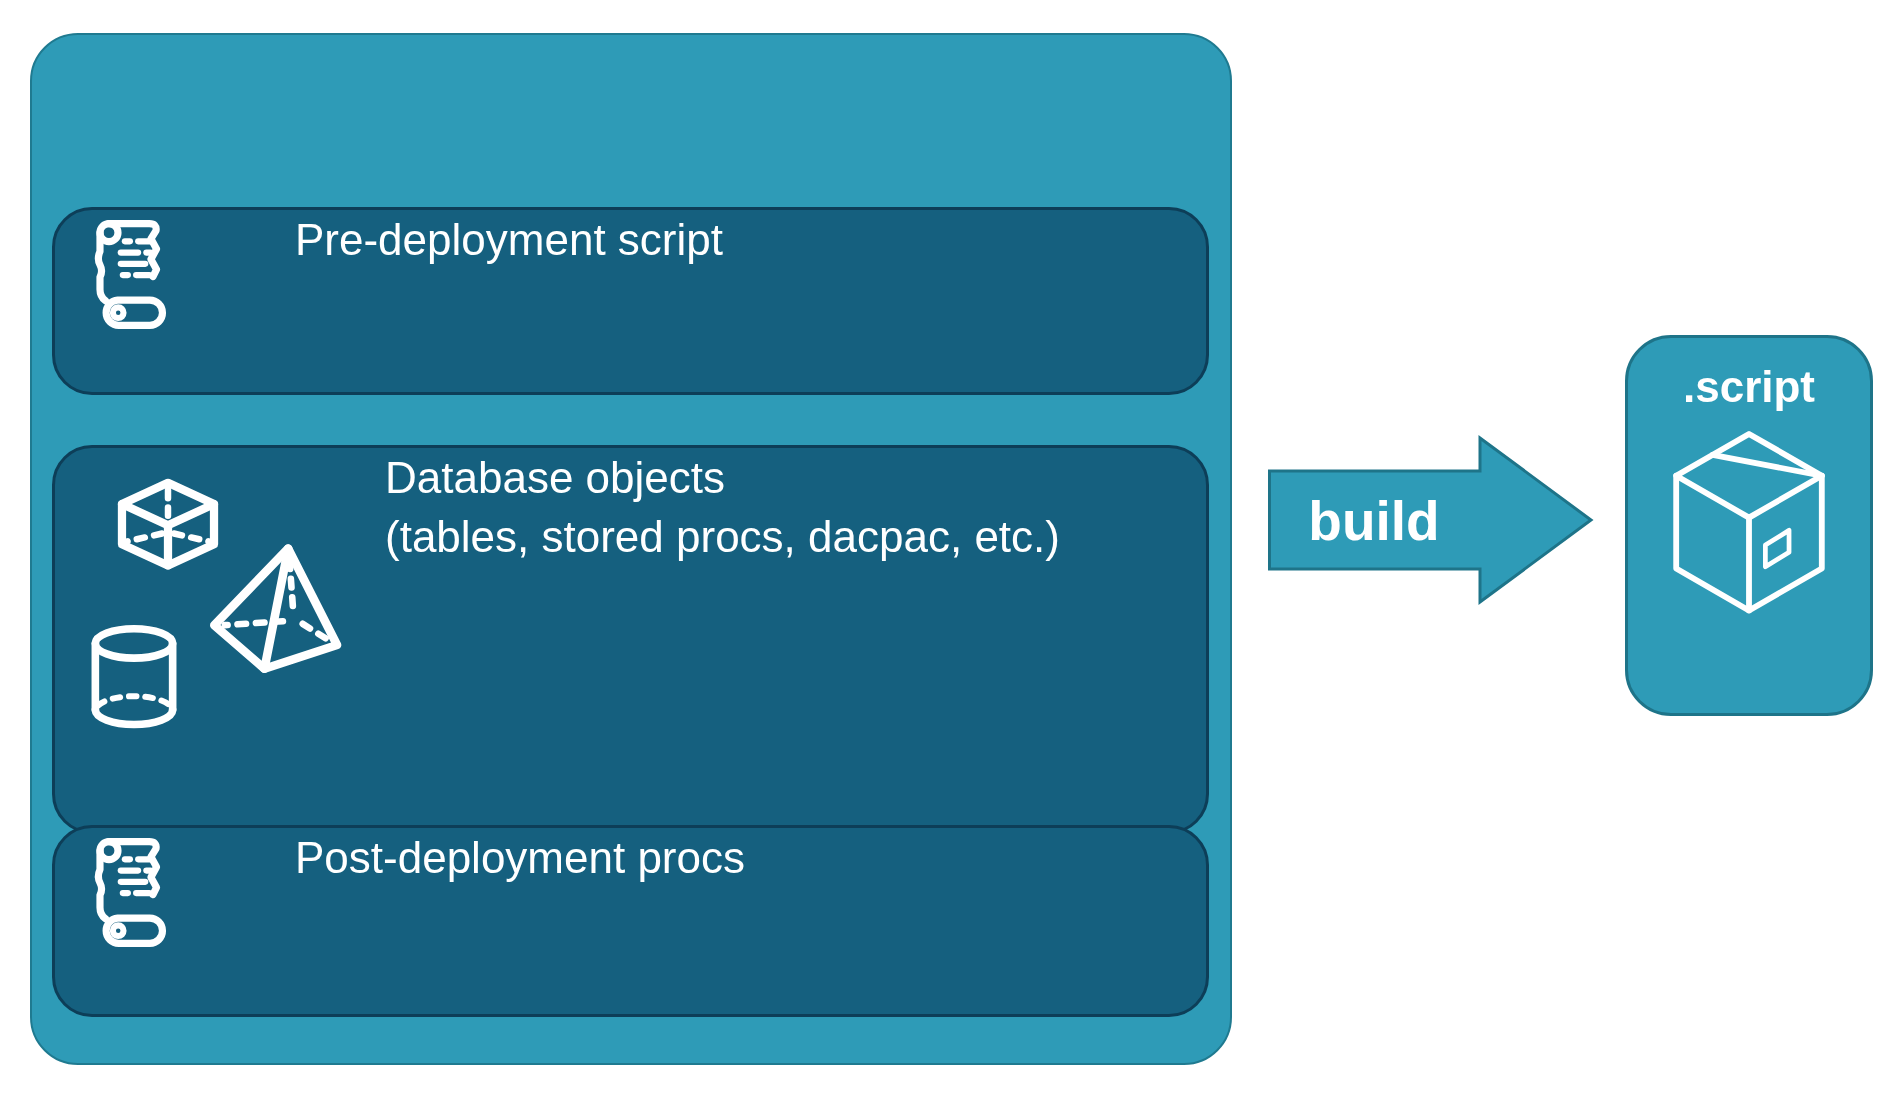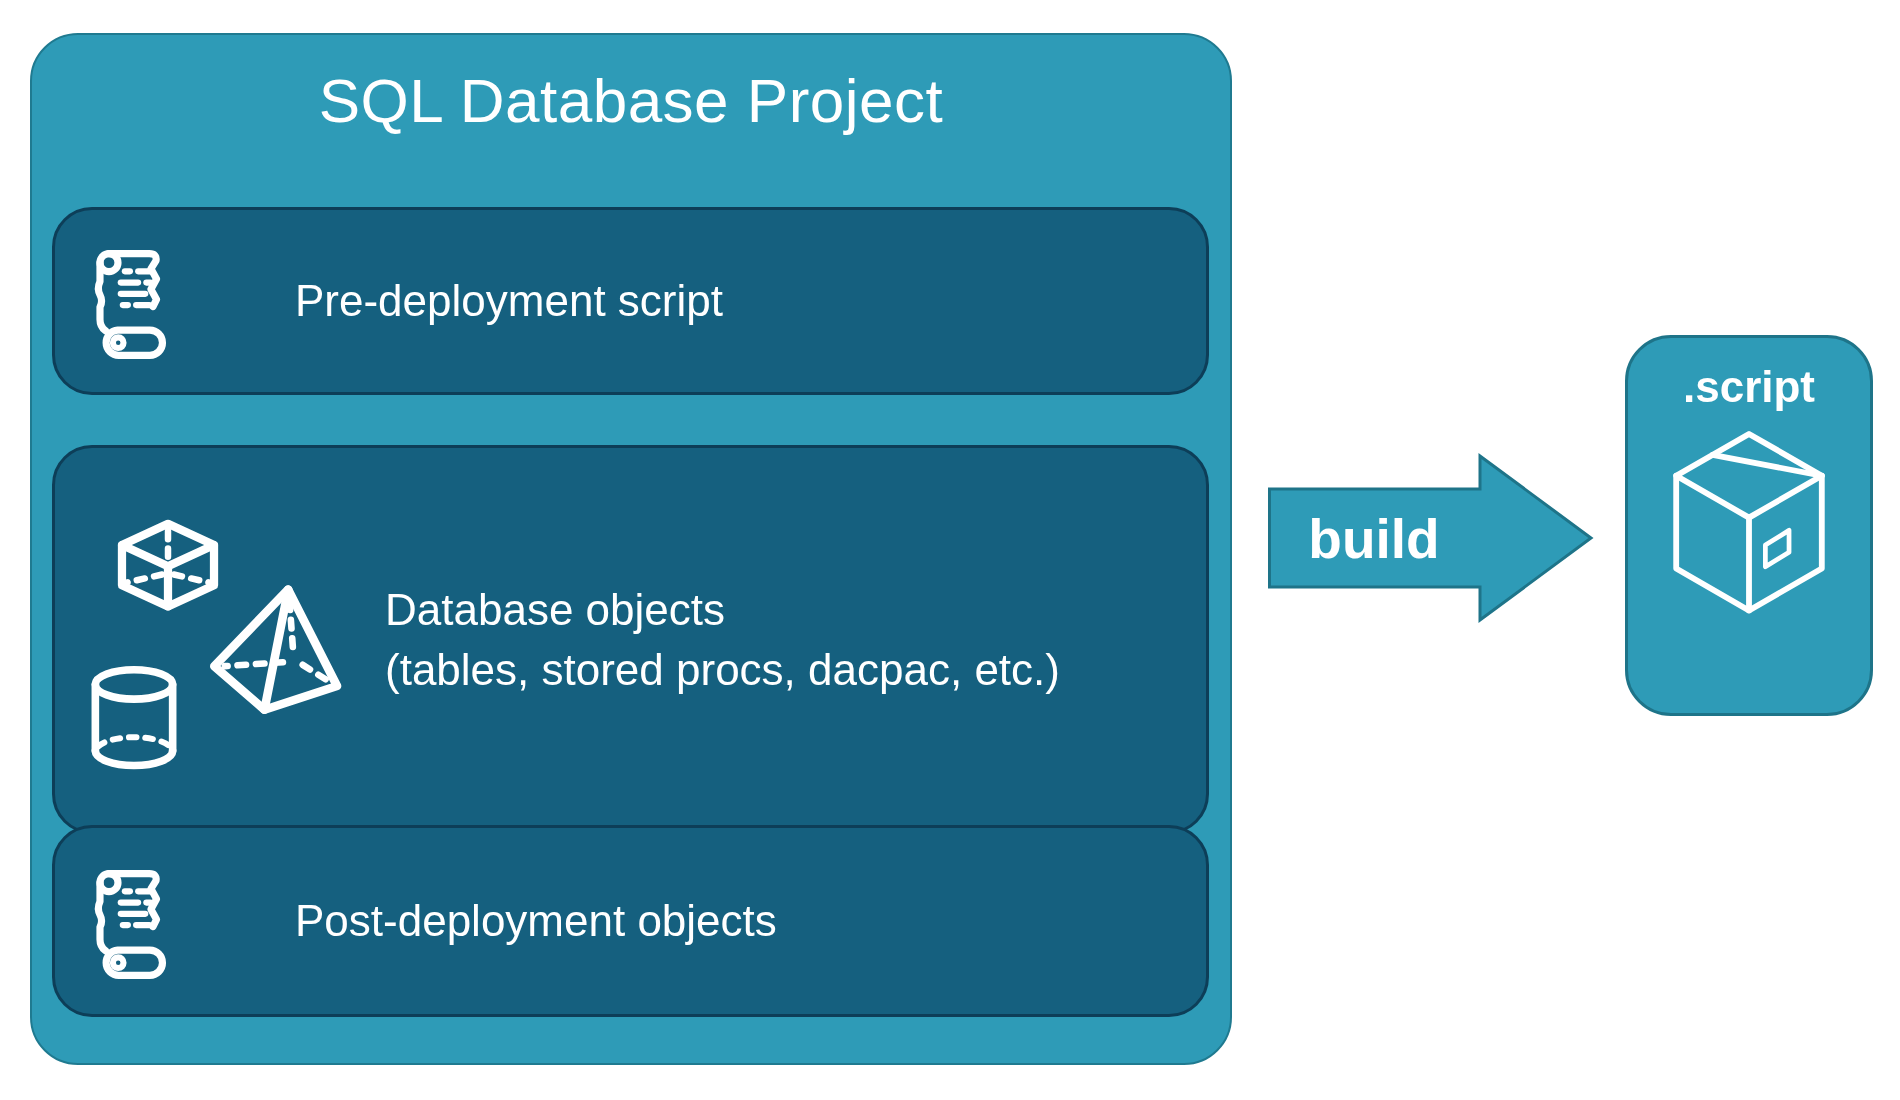--- a/index.html
+++ b/index.html
@@ -22,39 +22,39 @@
   .project-title{
     margin-top:30px;text-align:center;
     font-size:62px;font-weight:400;letter-spacing:0.5px;
     color:var(--text);
   }
   .row{
     position:absolute;left:20px;width:1157px;
     background:var(--inner-fill);
     border:3px solid var(--inner-border);
     border-radius:40px;
-    display:flex;align-items:center;
+    display:flex;align-items:flex-start;
     color:var(--text);
   }
   .row-1{top:172px;height:188px;}
   .row-2{top:410px;height:389px;}
   .row-3{top:790px;height:192px;}
   .row-label{font-size:44px;line-height:1.35;}
   .row-1 .row-label,.row-3 .row-label{margin-left:118px;}
   .scroll-wrap{margin-left:32px;width:90px;height:122px;flex:0 0 auto;}
   .scroll-wrap svg{width:90px;height:122px;display:block;}
 
   .shapes-cluster{position:relative;margin-left:30px;width:262px;height:302px;flex:0 0 auto;}
   .shapes-cluster svg{position:absolute;display:block;}
   .cube-svg{left:24px;top:24px;width:118px;height:116px;}
   .pyramid-svg{left:118px;top:94px;width:144px;height:132px;}
   .cylinder-svg{left:0px;top:172px;width:98px;height:110px;}
   .row-2 .row-label{margin-left:38px;}
 
-  .build-arrow{position:absolute;left:1268px;top:453px;width:326px;height:170px;}
+  .build-arrow{position:absolute;left:1268px;top:435px;width:326px;height:170px;}
   .build-arrow svg{position:absolute;left:0;top:0;width:326px;height:170px;display:block;}
   .build-label{
     position:absolute;left:0;top:35px;width:212px;height:102px;
     display:flex;align-items:center;justify-content:center;
     font-size:55px;font-weight:700;color:var(--text);
   }
 
   .dacpac-box{
     position:absolute;left:1625px;top:335px;width:248px;height:381px;
     background:var(--accent-fill);
@@ -69,21 +69,20 @@
   .package-wrap svg{width:182px;height:212px;display:block;}
 
   .stroke-icon{fill:none;stroke:#ffffff;stroke-linecap:round;stroke-linejoin:round;}
 </style>
 </head>
 <body>
 
 <div class="canvas">
 
   <div class="project-box">
-    <div class="project-title">SQL Database Project</div>
 
     <div class="row row-1">
       <div class="scroll-wrap">
         <svg viewBox="0 0 88 118" class="stroke-icon" stroke-width="7" aria-hidden="true">
           <circle cx="21.5" cy="21.5" r="8.8"></circle>
           <path d="M21.5 12.7 H61 Q68.5 12.7 67.5 19.5 L62.5 27.5 L68 37.5 L62.5 47.5 L68 57.5 L64.5 64.5"></path>
           <path d="M12.7 21.5 V40 Q9.5 47 12.7 53 Q15.8 59 12.7 65 V77 Q12.7 84 18 88"></path>
           <path d="M30 87.5 H61.5 A12.3 12.3 0 0 1 61.5 112.1 H31 A12.3 12.3 0 0 1 18.7 99.8 A12.3 12.3 0 0 1 30 87.5 Z"></path>
           <circle cx="30.5" cy="99.8" r="5.2" stroke-width="6"></circle>
           <g stroke-width="6">
@@ -153,21 +152,21 @@
             <path d="M37 30 h5"></path>
               <path d="M50 30 h12"></path>
             <path d="M33 41 h17"></path>
               <path d="M58 41 h4"></path>
             <path d="M33 52 h24"></path>
             <path d="M35 63 h5"></path>
               <path d="M48 63 h13"></path>
           </g>
         </svg>
       </div>
-      <div class="row-label">Post-deployment objects</div>
+      <div class="row-label">Post-deployment procs</div>
     </div>
   </div>
 
   <div class="build-arrow">
     <svg viewBox="0 0 326 170">
       <polygon points="1.5,36 212,36 212,3 323,85 212,167 212,134 1.5,134" fill="var(--accent-fill)" stroke="var(--accent-border)" stroke-width="3"></polygon>
     </svg>
     <div class="build-label">build</div>
   </div>
 

